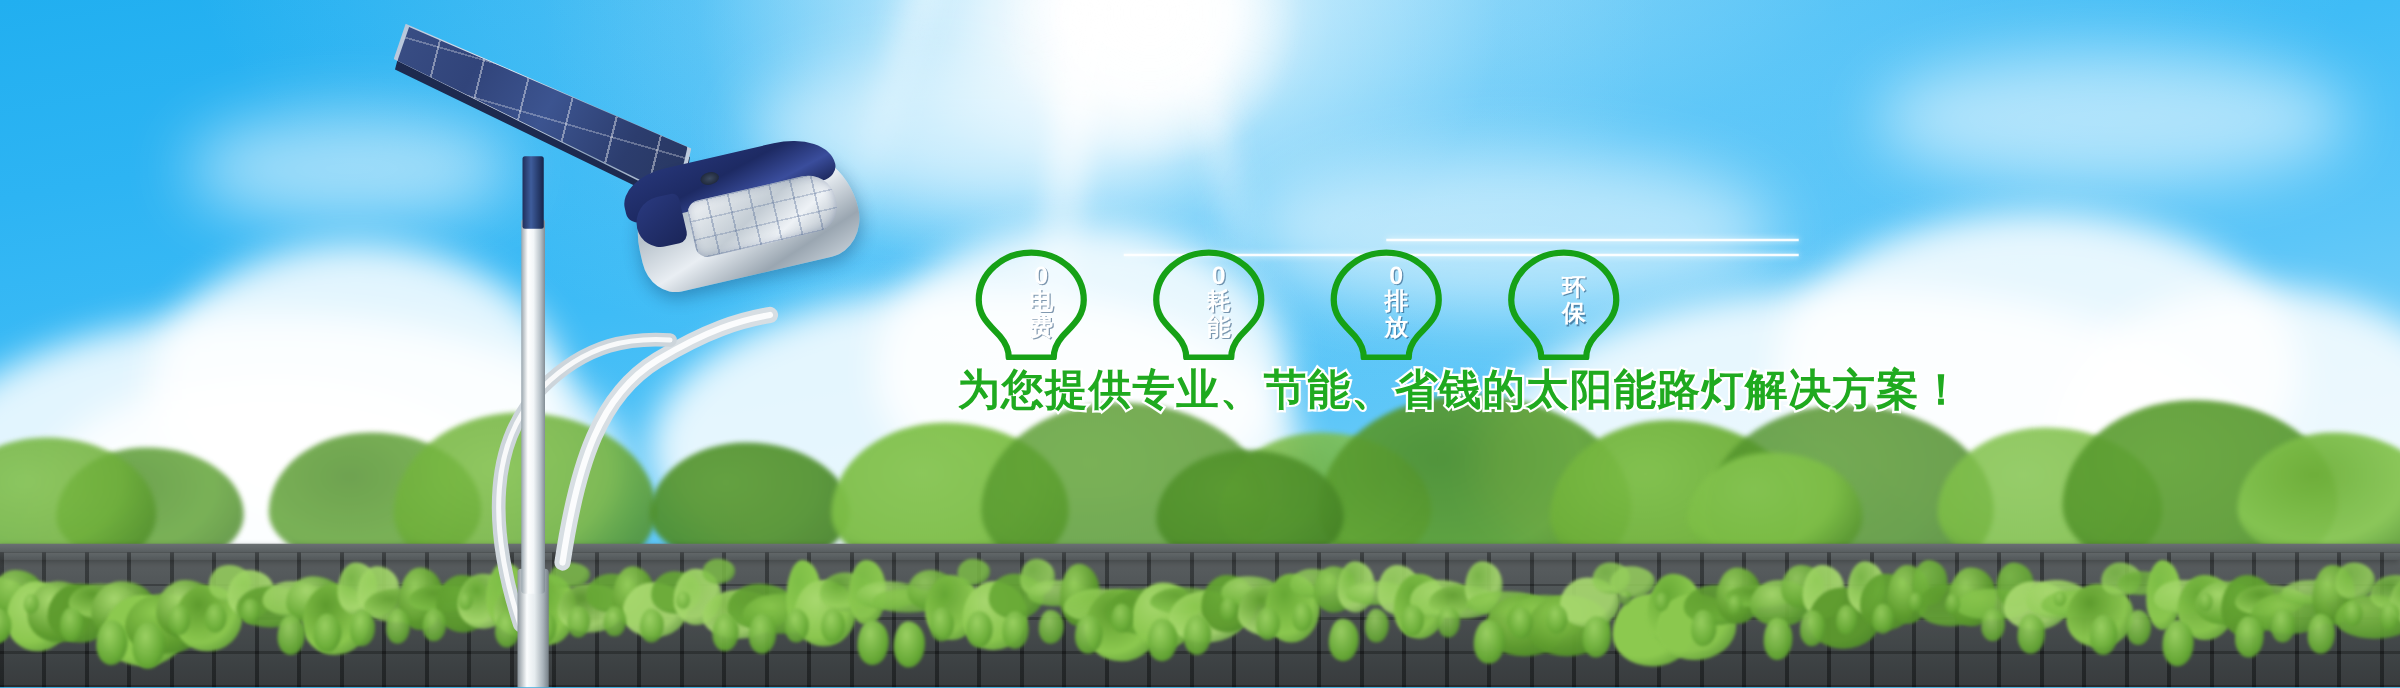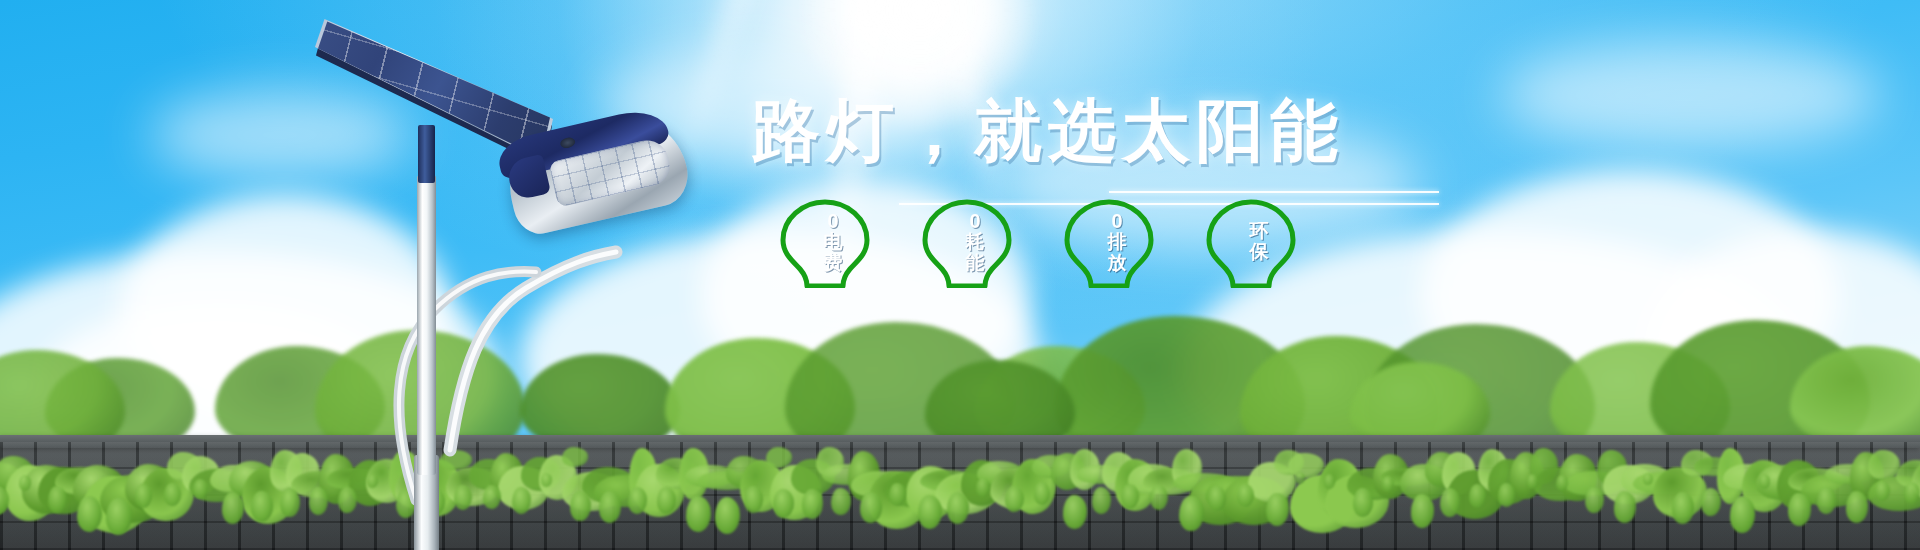--- a/index.html
+++ b/index.html
@@ -421,21 +421,20 @@
       <div id="head-crown"></div>
       <div id="head-cap"></div>
       <div id="head-lens">
         <div id="head-lens-grid"></div>
       </div>
       <div id="head-bolt"></div>
     </div>
   </div>
 
   <div id="copy">
-    <div id="headline">路灯，就选太阳能</div>
 
     <div class="divider" id="divider-top"></div>
     <div class="divider" id="divider-bottom"></div>
 
     <div id="badges">
         <div class="badge">
           <svg width="110" height="92" viewBox="0 0 110 92">
             <path d="M55 6 C 78 6, 97 23, 97 44 C 97 58, 87 65, 80 73 C 74 80, 73 86, 73 90 L 37 90 C 37 86, 36 80, 30 73 C 23 65, 13 58, 13 44 C 13 23, 32 6, 55 6 Z" fill="none" stroke="#16a116" stroke-width="5" stroke-linejoin="round"></path>
           </svg>
           <div class="badge-text">
@@ -476,14 +475,15 @@
           </svg>
           <div class="badge-text">
             <div class="badge-label">
               <span>环</span>
               <span>保</span>
             </div>
           </div>
         </div>
       </div>
 
+    <div id="tagline">为您提供专业、节能、省钱的太阳能路灯解决方案！</div>
   </div>
 </div>
 
 </body></html>

